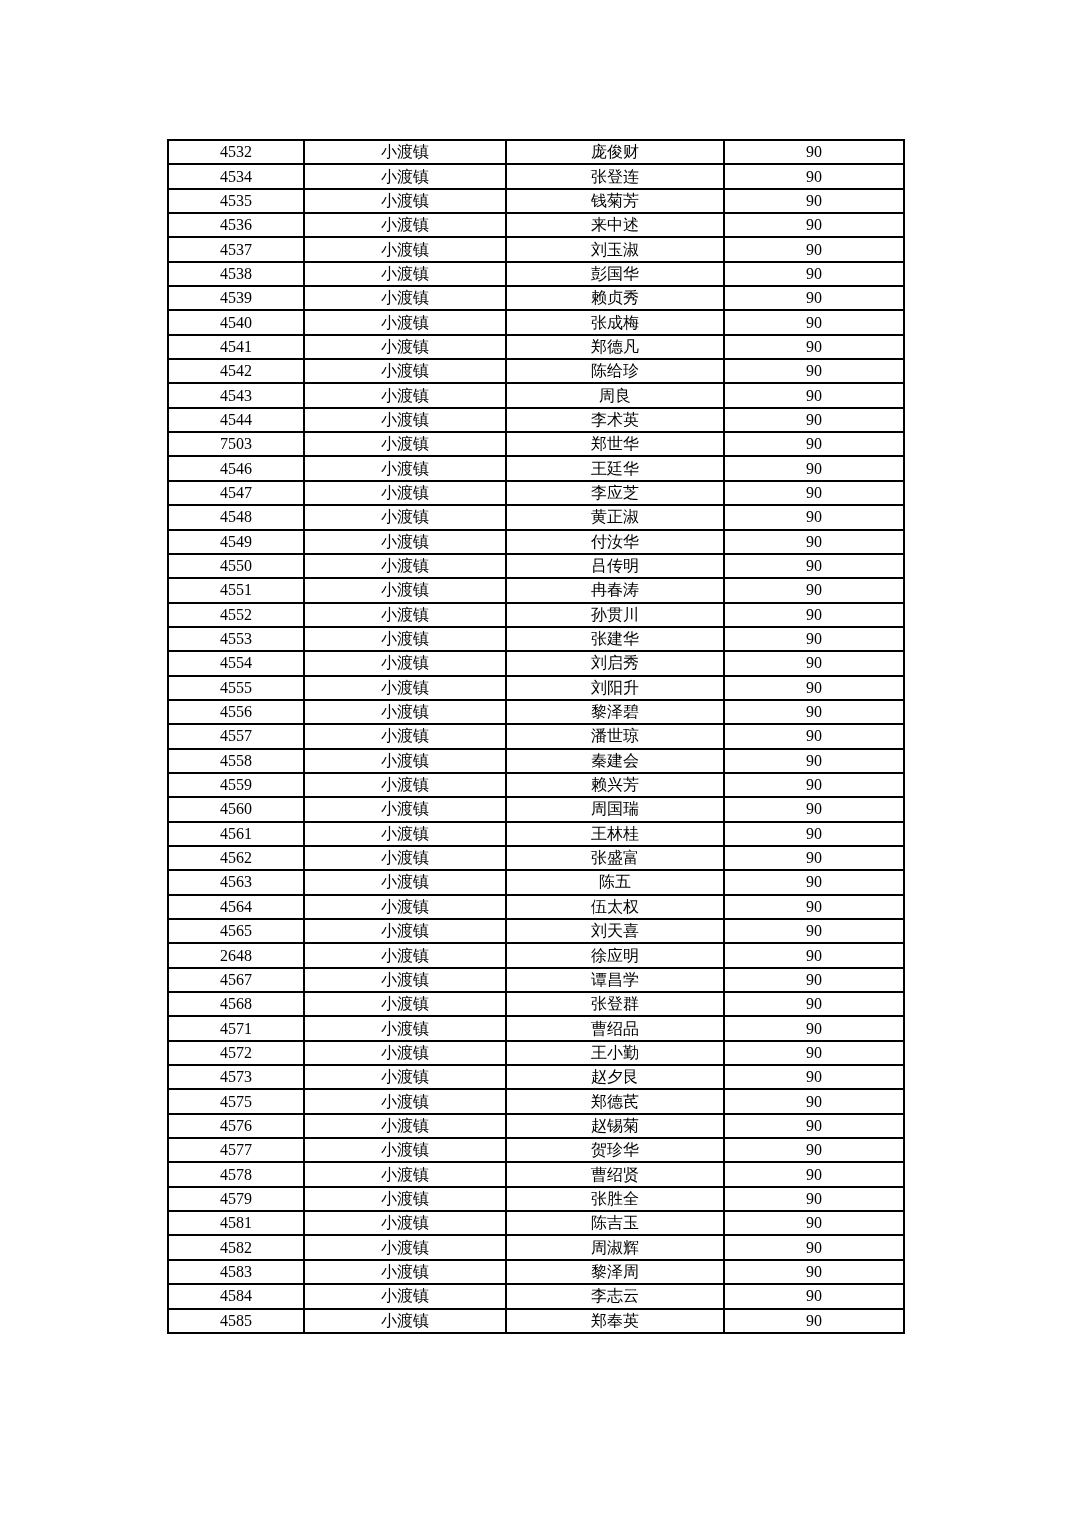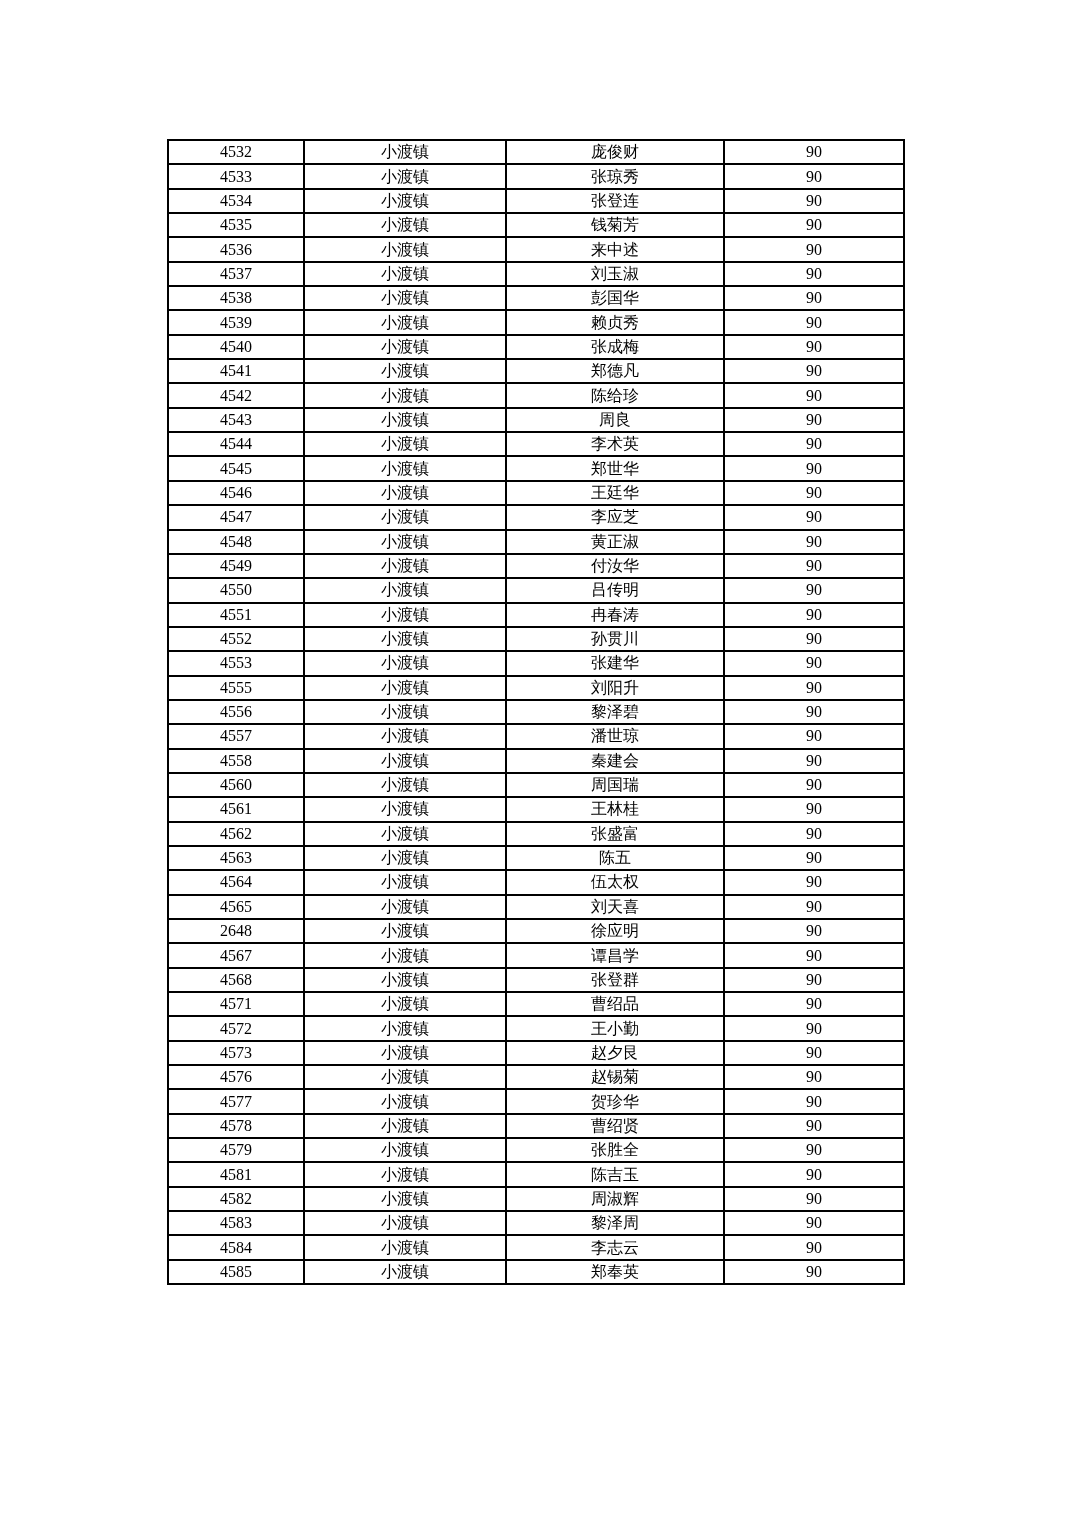--- a/index.html
+++ b/index.html
@@ -53,26 +53,20 @@
       <col class="c-score">
     </colgroup>
     <tbody id="table-body">
         <tr>
           <td>4532</td>
           <td>小渡镇</td>
           <td>庞俊财</td>
           <td>90</td>
         </tr>
         <tr>
-          <td>4533</td>
-          <td>小渡镇</td>
-          <td>张琼秀</td>
-          <td>90</td>
-        </tr>
-        <tr>
           <td>4534</td>
           <td>小渡镇</td>
           <td>张登连</td>
           <td>90</td>
         </tr>
         <tr>
           <td>4535</td>
           <td>小渡镇</td>
           <td>钱菊芳</td>
           <td>90</td>
@@ -125,21 +119,21 @@
           <td>周良</td>
           <td>90</td>
         </tr>
         <tr>
           <td>4544</td>
           <td>小渡镇</td>
           <td>李术英</td>
           <td>90</td>
         </tr>
         <tr>
-          <td>4545</td>
+          <td>7503</td>
           <td>小渡镇</td>
           <td>郑世华</td>
           <td>90</td>
         </tr>
         <tr>
           <td>4546</td>
           <td>小渡镇</td>
           <td>王廷华</td>
           <td>90</td>
         </tr>
@@ -179,20 +173,26 @@
           <td>孙贯川</td>
           <td>90</td>
         </tr>
         <tr>
           <td>4553</td>
           <td>小渡镇</td>
           <td>张建华</td>
           <td>90</td>
         </tr>
         <tr>
+          <td>4554</td>
+          <td>小渡镇</td>
+          <td>刘启秀</td>
+          <td>90</td>
+        </tr>
+        <tr>
           <td>4555</td>
           <td>小渡镇</td>
           <td>刘阳升</td>
           <td>90</td>
         </tr>
         <tr>
           <td>4556</td>
           <td>小渡镇</td>
           <td>黎泽碧</td>
           <td>90</td>
@@ -203,20 +203,26 @@
           <td>潘世琼</td>
           <td>90</td>
         </tr>
         <tr>
           <td>4558</td>
           <td>小渡镇</td>
           <td>秦建会</td>
           <td>90</td>
         </tr>
         <tr>
+          <td>4559</td>
+          <td>小渡镇</td>
+          <td>赖兴芳</td>
+          <td>90</td>
+        </tr>
+        <tr>
           <td>4560</td>
           <td>小渡镇</td>
           <td>周国瑞</td>
           <td>90</td>
         </tr>
         <tr>
           <td>4561</td>
           <td>小渡镇</td>
           <td>王林桂</td>
           <td>90</td>
@@ -272,20 +278,26 @@
         <tr>
           <td>4572</td>
           <td>小渡镇</td>
           <td>王小勤</td>
           <td>90</td>
         </tr>
         <tr>
           <td>4573</td>
           <td>小渡镇</td>
           <td>赵夕艮</td>
+          <td>90</td>
+        </tr>
+        <tr>
+          <td>4575</td>
+          <td>小渡镇</td>
+          <td>郑德芪</td>
           <td>90</td>
         </tr>
         <tr>
           <td>4576</td>
           <td>小渡镇</td>
           <td>赵锡菊</td>
           <td>90</td>
         </tr>
         <tr>
           <td>4577</td>

